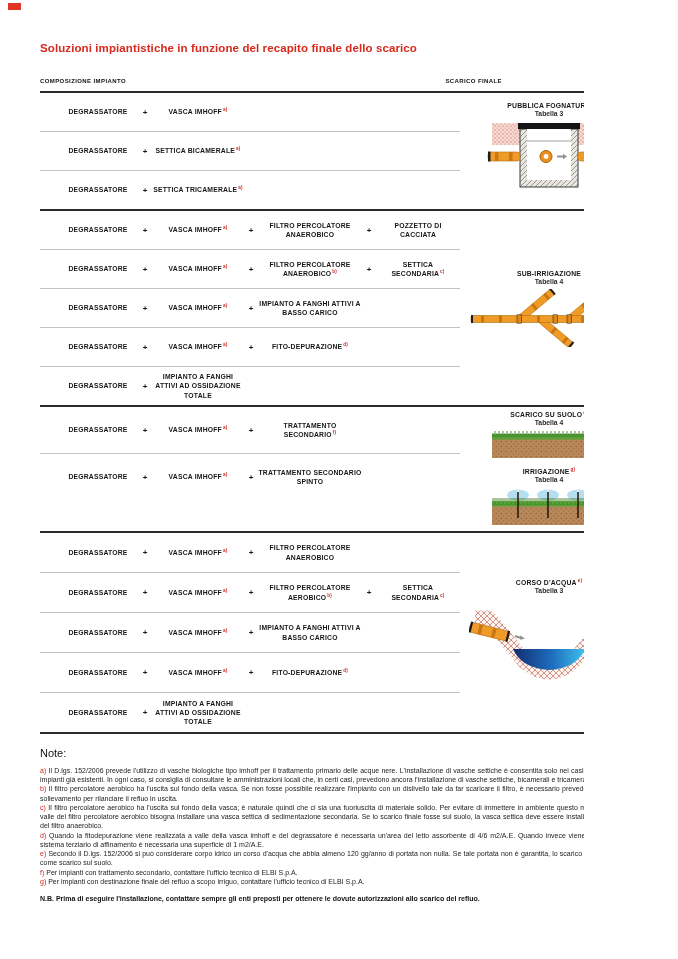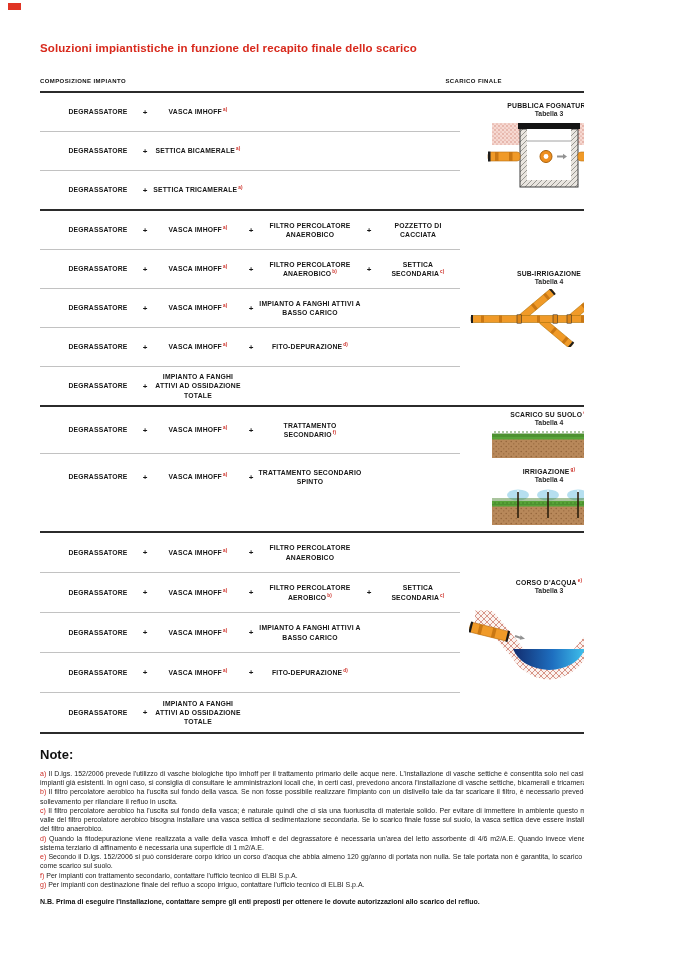--- a/index.html
+++ b/index.html
@@ -28,21 +28,21 @@
               position:relative;top:-3px;margin-left:1px;line-height:0;}
   
   .drainage{width:178px;display:flex;flex-direction:column;align-items:center;justify-content:center;gap:8px;padding:4px 0;}
   .block:first-child .drainage{justify-content:flex-start;padding-top:9px;}
   .dentry{display:flex;flex-direction:column;align-items:center;}
   .dlabel{font-size:6.8px;font-weight:700;text-align:center;letter-spacing:.2px;color:#161616;}
   .dref{font-size:6.8px;font-weight:600;text-align:center;color:#2a2a2a;margin-top:1px;}
   .dentry svg{margin-top:4px;display:block;}
   
   .notes{margin-top:13px;width:598px;}
-  h3.noteshead{margin:0 0 7px 0;font-size:13px;font-weight:700;color:#111;}
+  h3.noteshead{margin:0 0 7px 0;font-size:11px;font-weight:400;color:#111;}
   .note{margin:0;font-size:7px;line-height:1.32;color:#222;text-align:justify;}
   .note .letter{color:#cc2a22;}
   .nb{margin:9px 0 0 0;font-size:7px;font-weight:700;color:#111;}
   .pagenum{margin-top:15px;text-align:center;font-size:8px;font-weight:700;color:#111;}
 </style>
 </head>
 <body>
 
 <div class="page">
   <div class="corner-mark"></div>

